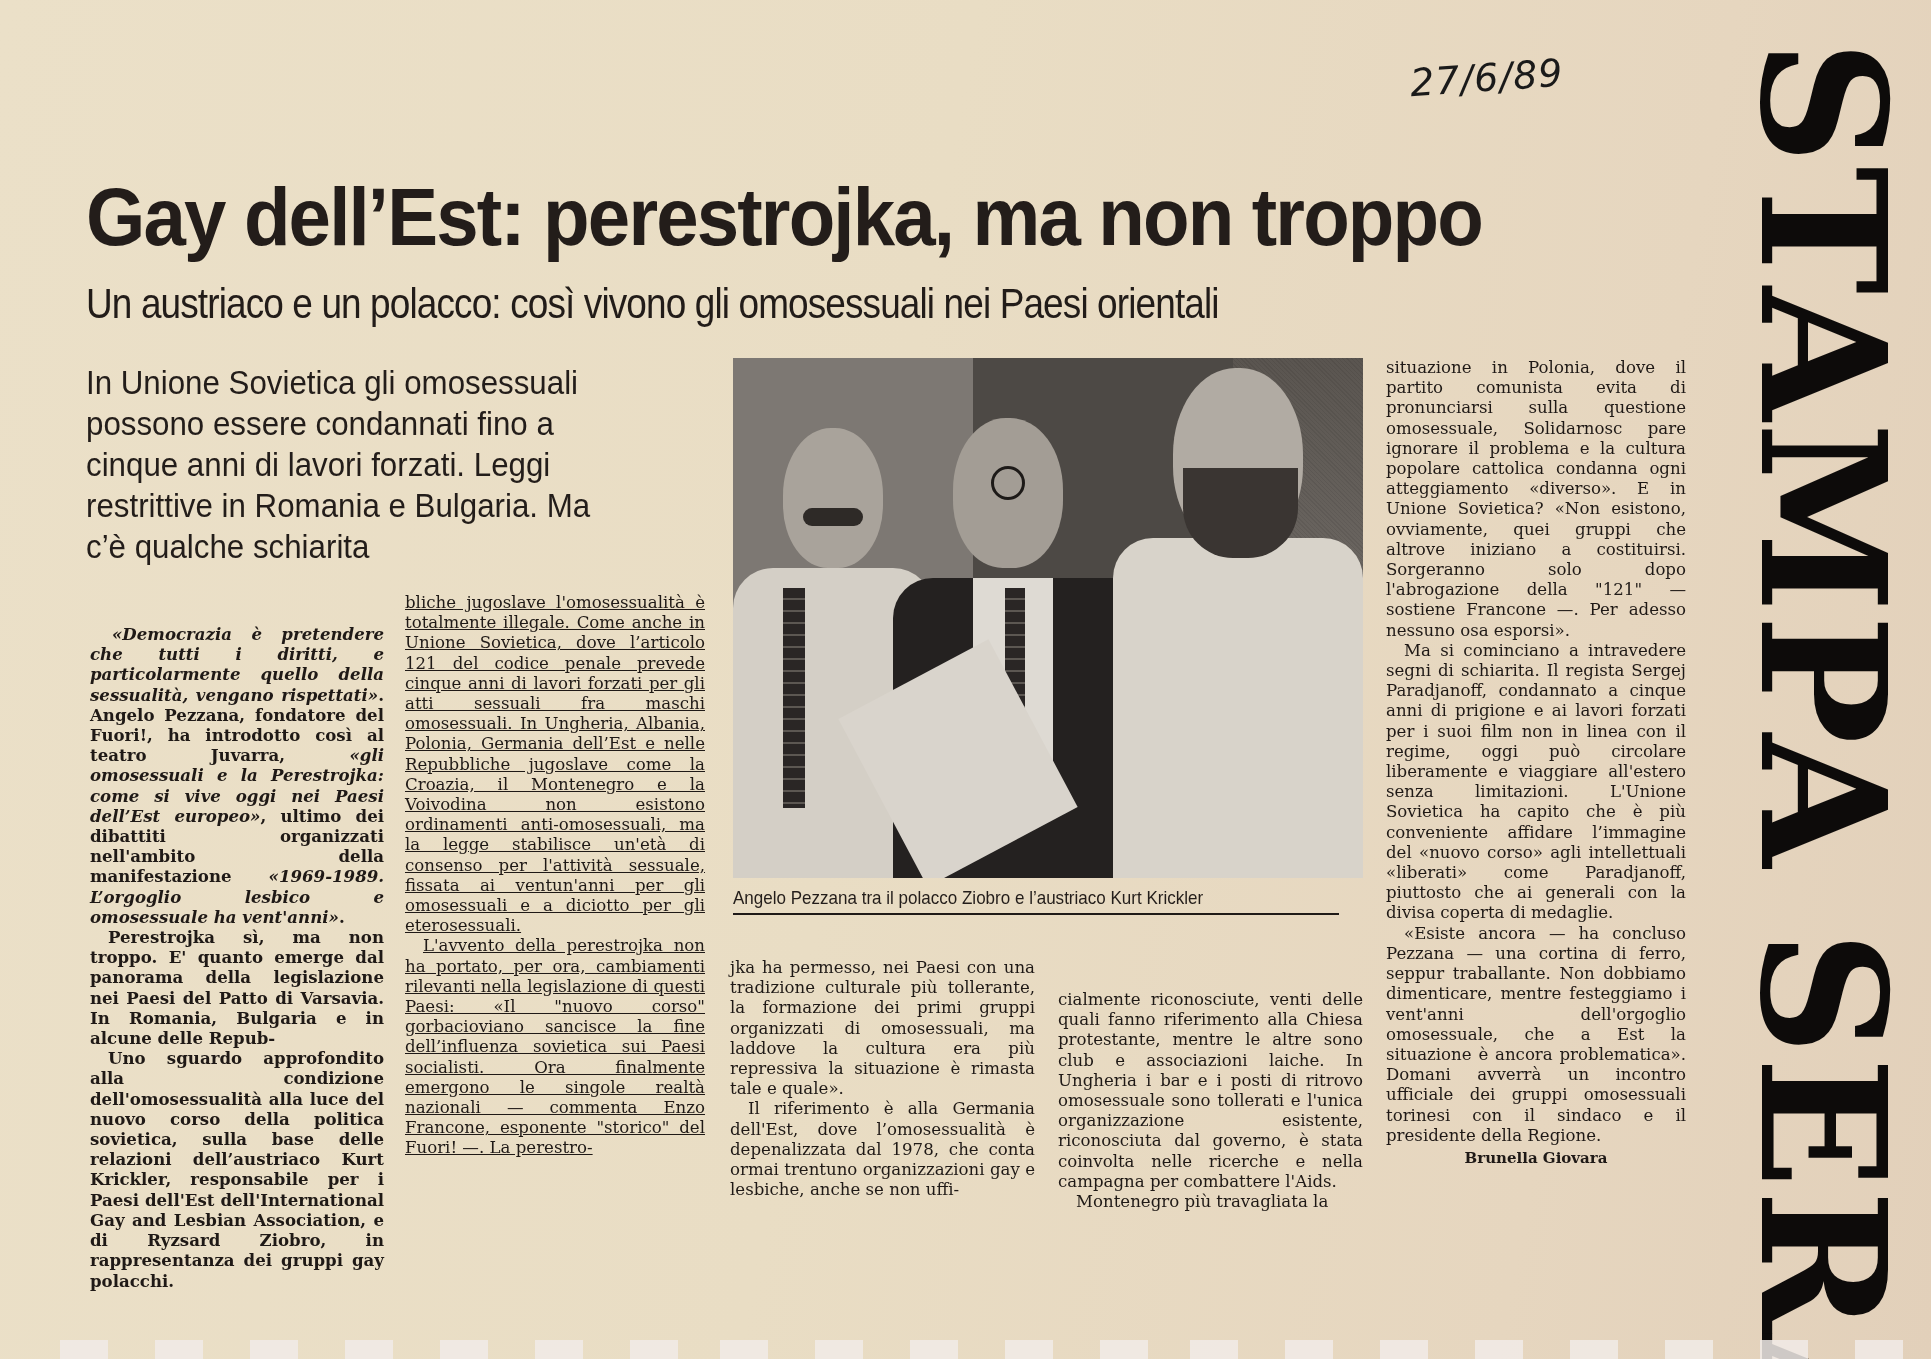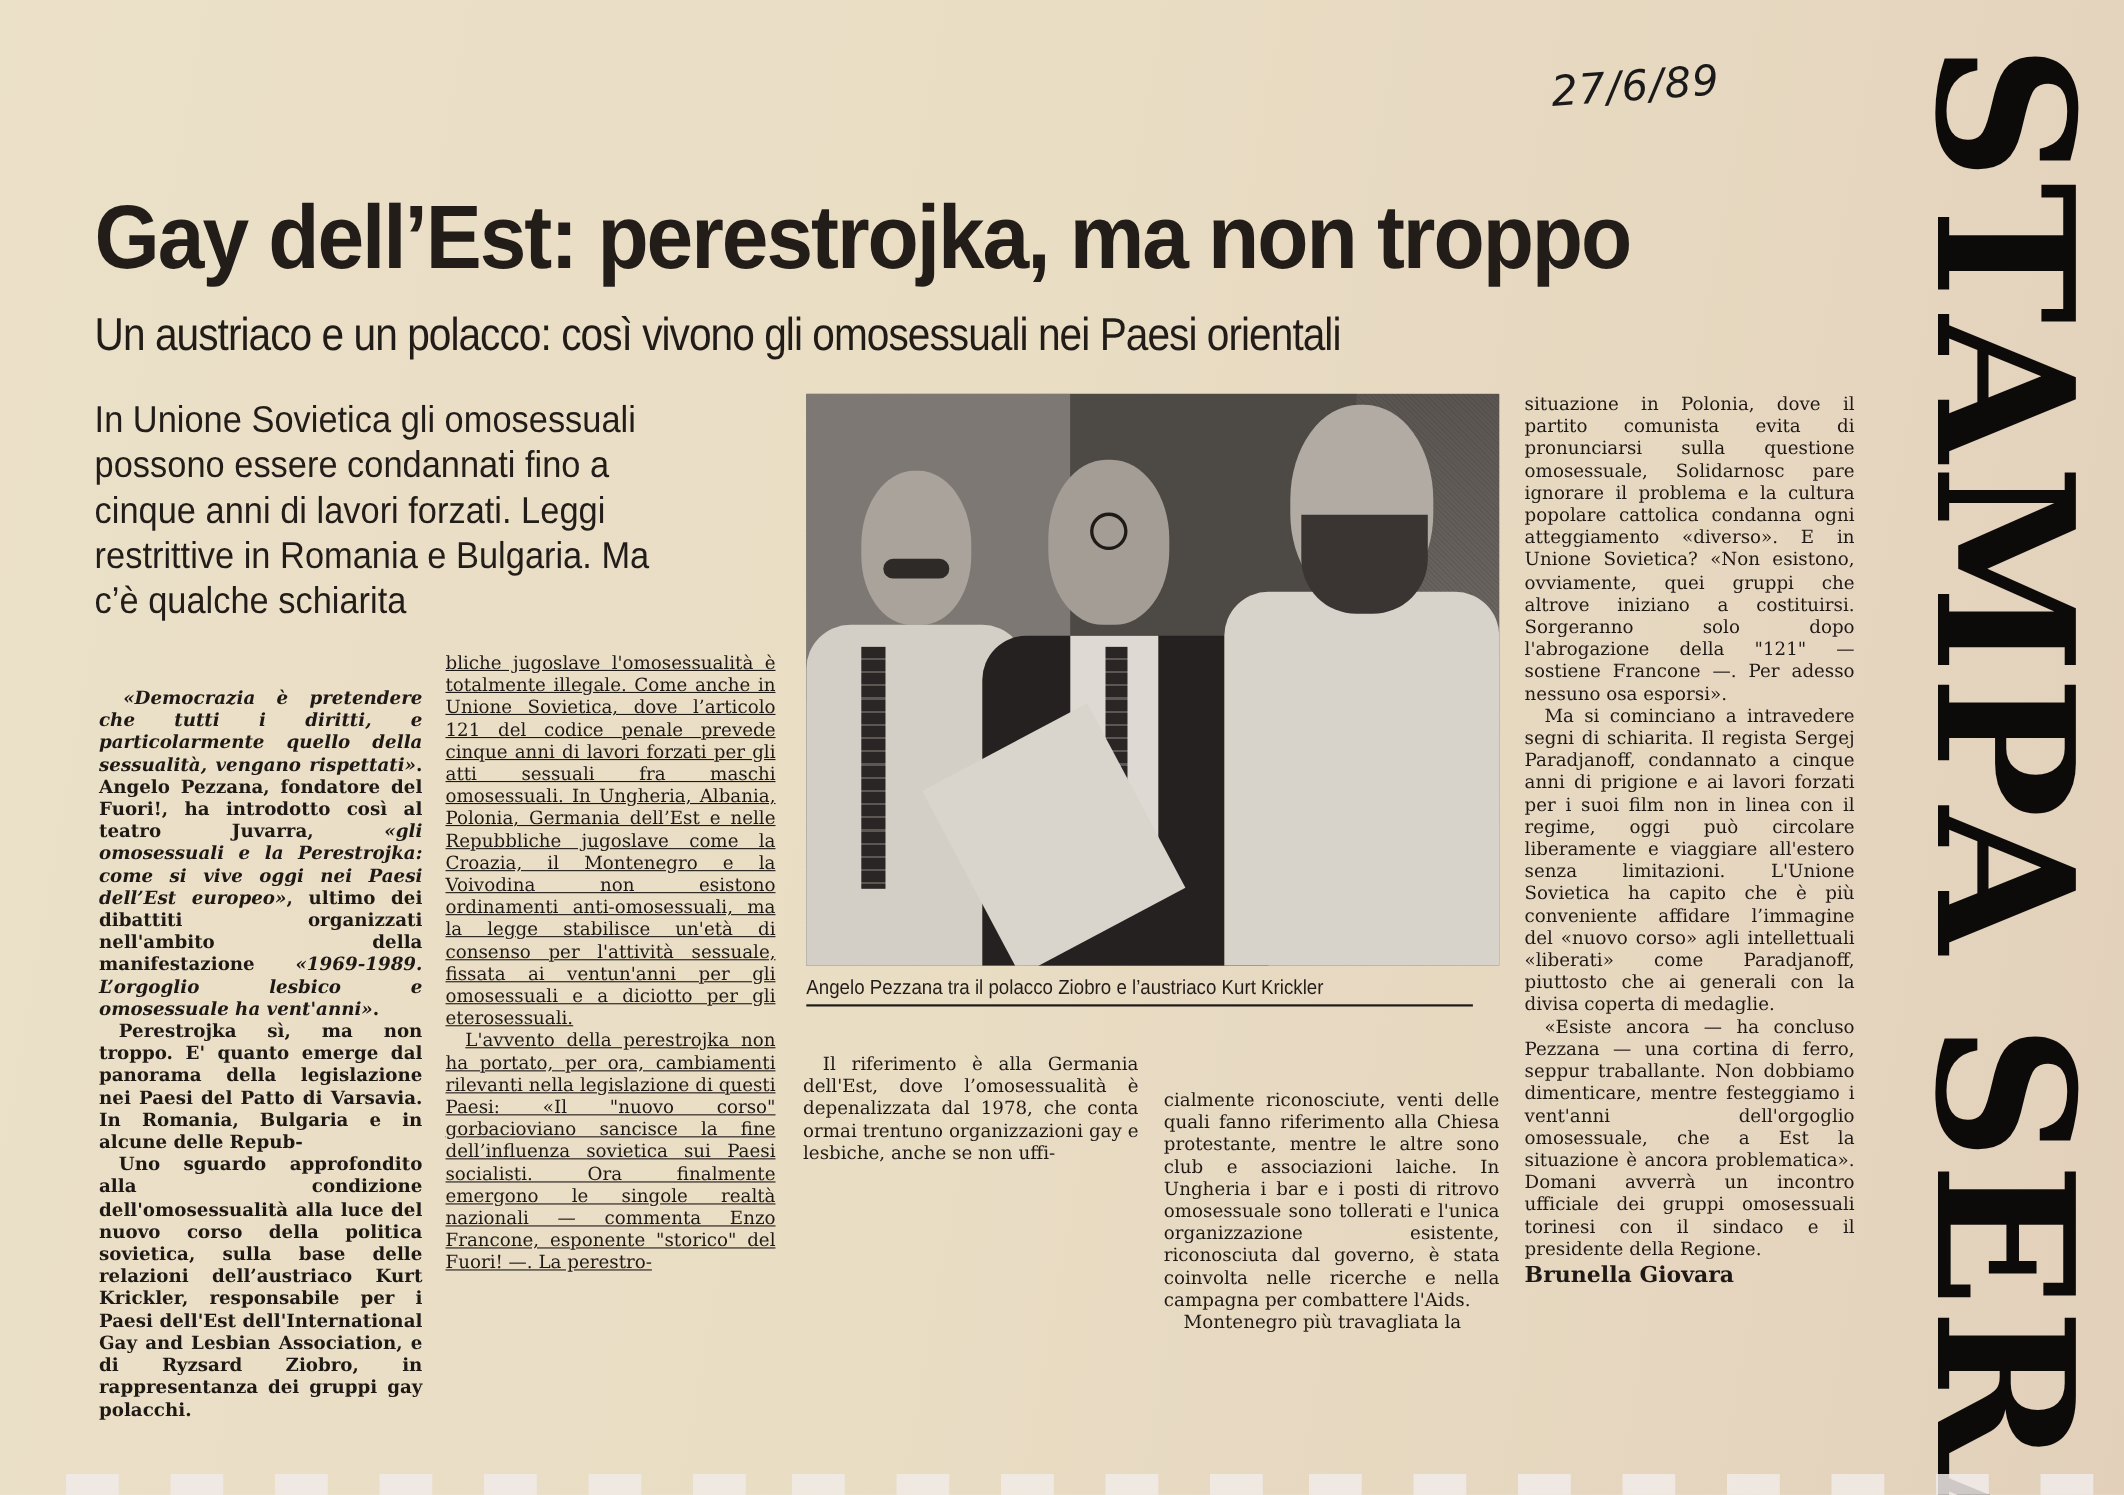--- a/index.html
+++ b/index.html
@@ -34,21 +34,21 @@
   }
   .col p { margin: 0; text-indent: 18px; }
   .col p.first { text-indent: 22px; }
   .col i { font-style: italic; }
   .col1 { left: 90px; top: 624px; width: 294px; font-weight: bold; }
   .col2 { left: 405px; top: 593px; width: 300px; text-decoration: underline; }
   .col3 { left: 730px; top: 958px; width: 305px; }
   .col4 { left: 1058px; top: 990px; width: 305px; }
   .col5 { left: 1386px; top: 358px; width: 300px; }
   .byline {
-    display: block; text-align: left; font-weight: bold; font-size: 20px;
+    display: block; text-align: center; font-weight: bold; font-size: 15px;
     margin-top: 2px; text-indent: 0;
   }
   .photo {
     left: 733px; top: 358px; width: 630px; height: 520px; overflow: hidden;
     background:
       repeating-linear-gradient(45deg, rgba(0,0,0,0.07) 0 1px, transparent 1px 3px),
       linear-gradient(180deg, #5a5550 0%, #6a6560 40%, #8a8680 100%);
   }
   .photo .bg-left { position:absolute; left:0; top:0; width:240px; height:280px; background:#7d7873; }
   .photo .bg-mid { position:absolute; left:240px; top:0; width:260px; height:300px; background:#4d4945; }
@@ -116,20 +116,21 @@
   <div class="head" style="left:440px;top:10px;width:130px;height:180px;background:#b1aba3;"></div>
   <div style="position:absolute;left:450px;top:110px;width:115px;height:90px;background:#3a3532;border-radius:0 0 50px 50px;"></div>
 </div>
 
 <div class="abs caption-wrap">
   <div class="caption">Angelo Pezzana tra il polacco Ziobro e l’austriaco Kurt Krickler</div>
   <div class="caption-rule"></div>
 </div>
 
 <div class="abs col col3">
+  <p style="text-indent:0">jka ha permesso, nei Paesi con una tradizione culturale più tollerante, la formazione dei primi gruppi organizzati di omosessuali, ma laddove la cultura era più repressiva la situazione è rimasta tale e quale».</p>
   <p>Il riferimento è alla Germania dell'Est, dove l’omosessualità è depenalizzata dal 1978, che conta ormai trentuno organizzazioni gay e lesbiche, anche se non uffi-</p>
 </div>
 
 <div class="abs col col4">
   <p style="text-indent:0">cialmente riconosciute, venti delle quali fanno riferimento alla Chiesa protestante, mentre le altre sono club e associazioni laiche. In Ungheria i bar e i posti di ritrovo omosessuale sono tollerati e l'unica organizzazione esistente, riconosciuta dal governo, è stata coinvolta nelle ricerche e nella campagna per combattere l'Aids.</p>
   <p>Montenegro più travagliata la</p>
 </div>
 
 <div class="abs col col5">
   <p style="text-indent:0">situazione in Polonia, dove il partito comunista evita di pronunciarsi sulla questione omosessuale, Solidarnosc pare ignorare il problema e la cultura popolare cattolica condanna ogni atteggiamento «diverso». E in Unione Sovietica? «Non esistono, ovviamente, quei gruppi che altrove iniziano a costituirsi. Sorgeranno solo dopo l'abrogazione della "121" — sostiene Francone —. Per adesso nessuno osa esporsi».</p>

